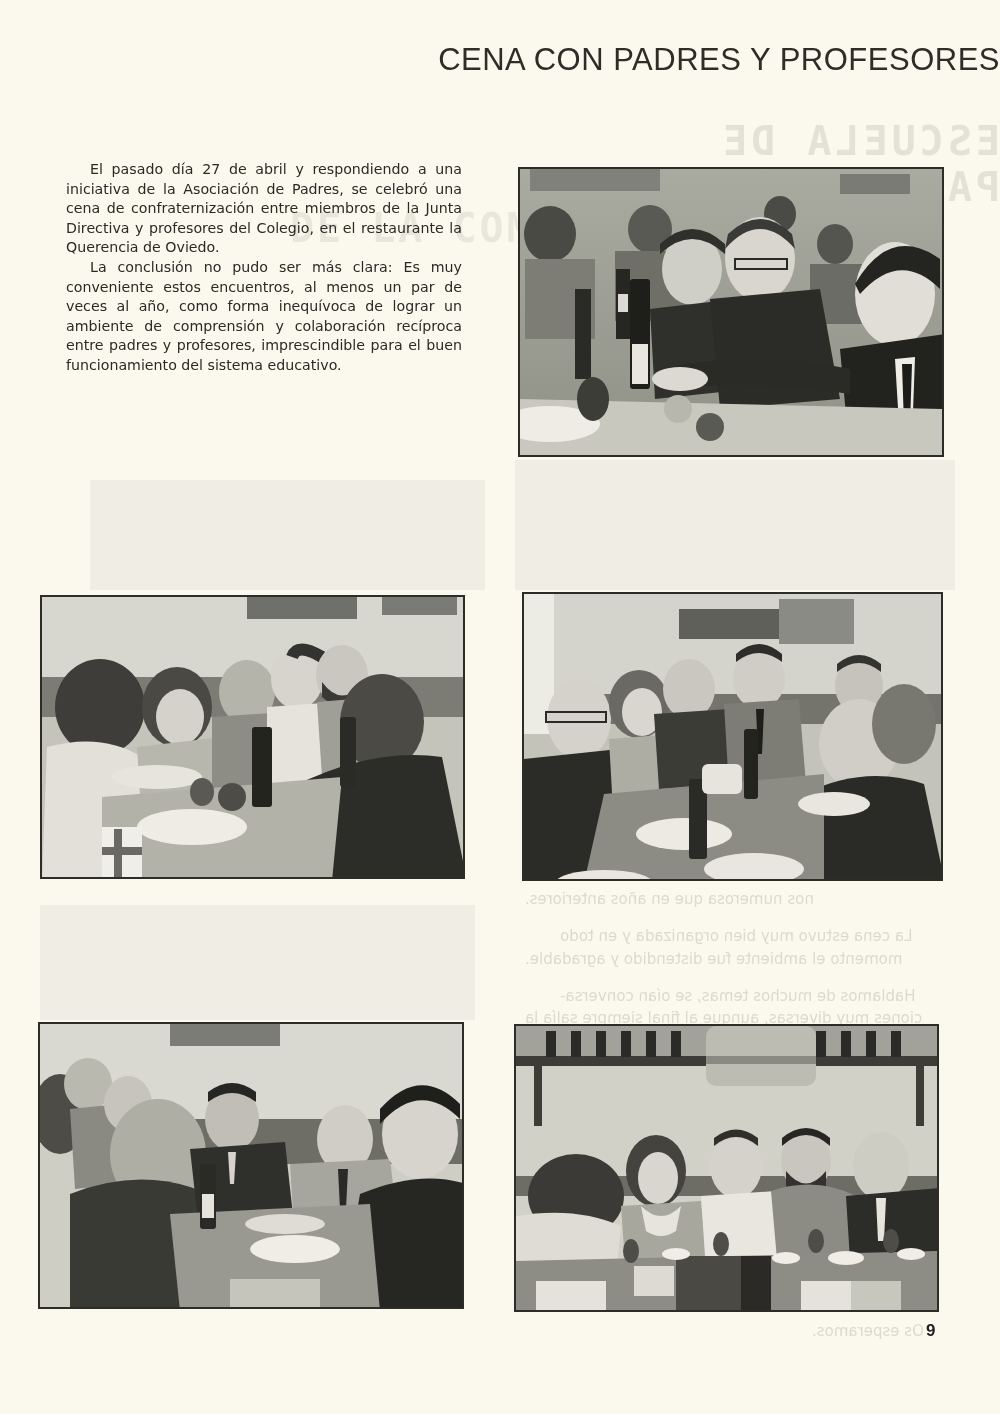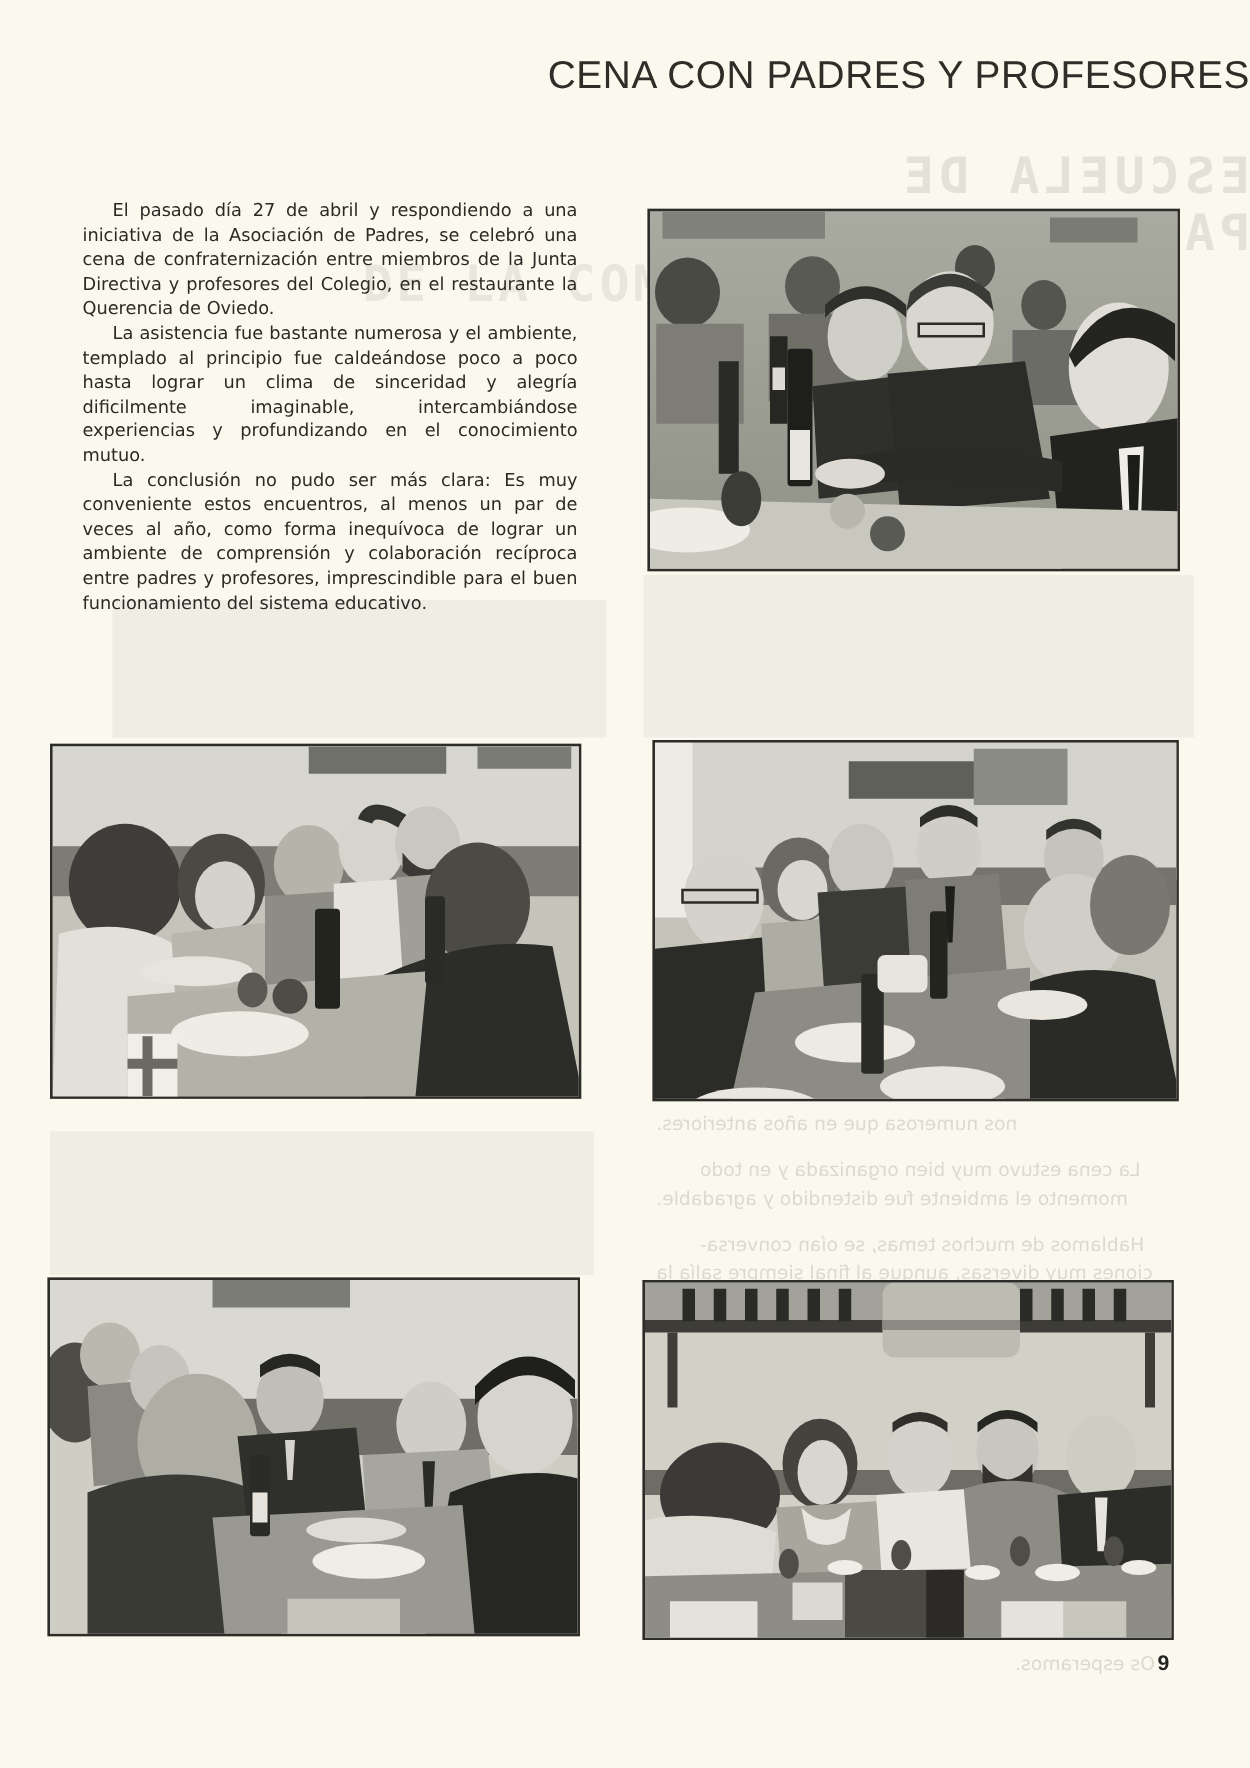--- a/index.html
+++ b/index.html
@@ -62,21 +62,20 @@
 <div class="ghost-text mirror" style="left:560px;top:925px;">La cena estuvo muy bien organizada y en todo</div>
 <div class="ghost-text mirror" style="left:525px;top:948px;">momento el ambiente fue distendido y agradable.</div>
 <div class="ghost-text mirror" style="left:560px;top:985px;">Hablamos de muchos temas, se oían conversa-</div>
 <div class="ghost-text mirror" style="left:525px;top:1007px;">ciones muy diversas, aunque al final siempre salía la</div>
 <div class="ghost-text mirror" style="left:812px;top:1320px;">Os esperamos.</div>
 
 <h1 class="title" style="margin:0;font-weight:normal;">CENA CON PADRES Y PROFESORES</h1>
 
 <div class="article">
   <p>El pasado día 27 de abril y respondiendo a una iniciativa de la Asociación de Padres, se celebró una cena de confraternización entre miembros de la Junta Directiva y profesores del Colegio, en el restaurante la Querencia de Oviedo.</p>
-  <p>La asistencia fue bastante numerosa y el ambiente, templado al principio fue caldeándose poco a poco hasta lograr un clima de sinceridad y alegría dificilmente imaginable, intercambiándose experiencias y profundizando en el conocimiento mutuo.</p>
   <p>La conclusión no pudo ser más clara: Es muy conveniente estos encuentros, al menos un par de veces al año, como forma inequívoca de lograr un ambiente de comprensión y colaboración recíproca entre padres y profesores, imprescindible para el buen funcionamiento del sistema educativo.</p>
 </div>
 
 <div class="photo" style="left:518px;top:167px;width:426px;height:290px;">
   <svg class="scene" width="426" height="290" viewBox="0 0 426 290">
     <defs>
       <linearGradient id="p1bg" x1="0" y1="0" x2="0" y2="1">
         <stop offset="0" stop-color="#a9aaa0"></stop>
           <stop offset="1" stop-color="#8f9086"></stop>
       </linearGradient>

